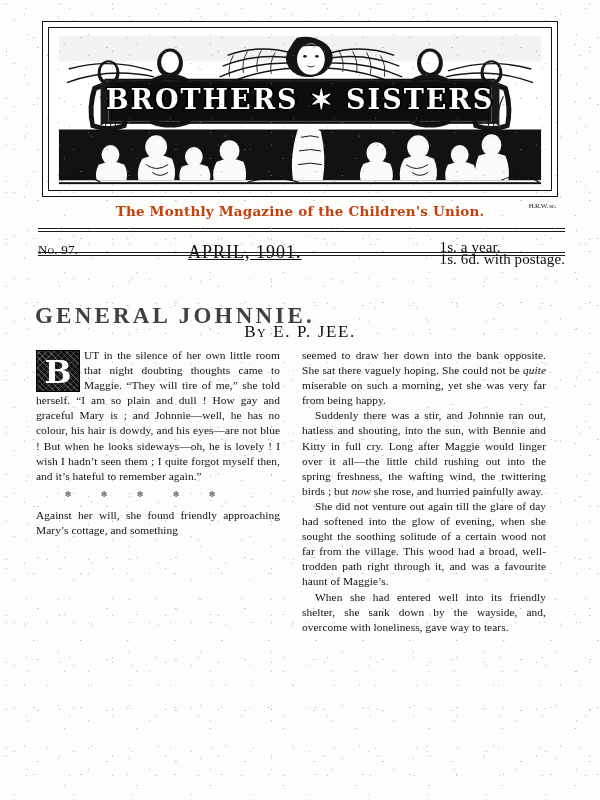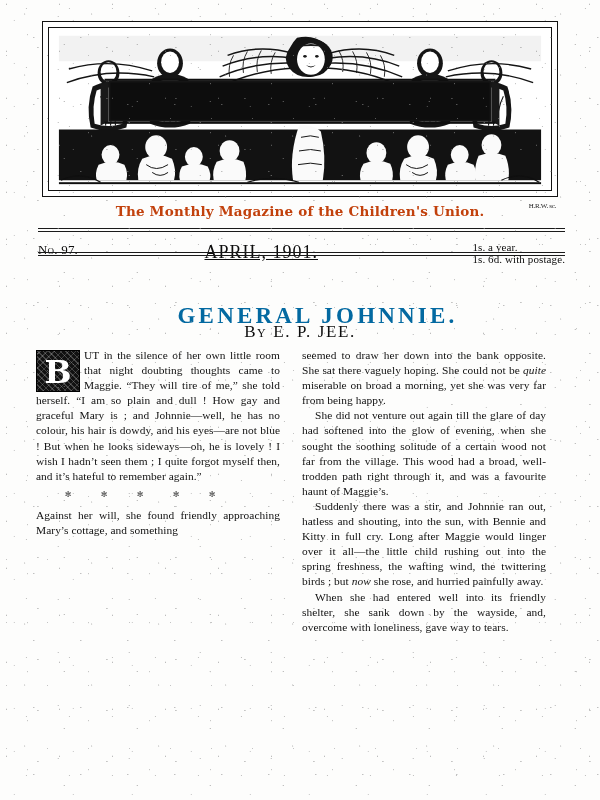--- a/index.html
+++ b/index.html
@@ -157,36 +157,36 @@
   }
   #issue-date {
     font-size: 18px;
     letter-spacing: 1px;
     padding-top: 6px;
     transform: translateX(-14px);
     text-decoration: underline;
   }
   #issue-price {
     text-align: left;
-    font-size: 11px;
+    font-size: 15px;
     line-height: 12px;
     padding-top: 5px;
     letter-spacing: .1px;
   }
 
   
   #article-title {
     position: absolute;
     left: 0; right: 0;
     top: 288px;
-    text-align: center;
+    text-align: left;
     font-family: "Liberation Serif", serif;
     font-size: 23px;
     letter-spacing: 3.2px;
-    color: #0369a1;
+    color: #404040;
     padding-left: 35px;
   }
   #article-byline {
     position: absolute;
     left: 0; right: 0;
     top: 322px;
     text-align: center;
     font-size: 17px;
     font-variant: small-caps;
     letter-spacing: 1.6px;
@@ -396,20 +396,21 @@
 
           <g stroke="#0f0f0f" stroke-width="1.2" fill="none">
             <path d="M12 156 q20 -10 40 2"></path>
             <path d="M456 156 q20 -10 38 2"></path>
             <path d="M200 158 q26 -8 52 0"></path>
           </g>
 
           <rect x="10" y="158" width="486" height="2" fill="#101010"></rect>
         </svg>
 
+        <div class="eng-banner-text">BROTHERS ✶ SISTERS</div>
       </div>
     </div>
     <div class="eng-sig">H.R.W. sc.</div>
   </div>
 
   <div id="strapline">The Monthly Magazine of the Children's Union.</div>
 
   <div id="issue-bar">
     <div class="rule-double" id="rule-top"></div>
     <div id="issue-row">
@@ -437,24 +438,24 @@
         <span>✻</span>
         <span>✻</span>
         <span>✻</span>
         <span>✻</span>
       </div>
 
       <p>Against her will, she found friendly approaching Mary’s cottage, and something</p>
     </div>
 
     <div class="col">
-      <p class="noindent"><span>seemed to draw her down into the bank opposite.  She sat there vaguely hoping. She could not be </span><em>quite</em><span> miserable on broad a morning, yet she was very far from being happy.</span></p>
+      <p class="noindent"><span>seemed to draw her down into the bank opposite.  She sat there vaguely hoping. She could not be </span><em>quite</em><span> miserable on such a morning, yet she was very far from being happy.</span></p>
+
+      <p><span>Suddenly there was a stir, and Johnnie ran out, hatless and shouting, into the sun, with Bennie and Kitty in full cry.  Long after Maggie would linger over it all—the little child rushing out into the spring freshness, the wafting wind, the twittering birds ; but </span><em>now</em><span> she rose, and hurried painfully away.</span></p>
 
       <p>She did not venture out again till the glare of day had softened into the glow of evening, when she sought the soothing solitude of a certain wood not far from the village.  This wood had a broad, well-trodden path right through it, and was a favourite haunt of Maggie’s.</p>
-
-      <p><span>Suddenly there was a stir, and Johnnie ran out, hatless and shouting, into the sun, with Bennie and Kitty in full cry.  Long after Maggie would linger over it all—the little child rushing out into the spring freshness, the wafting wind, the twittering birds ; but </span><em>now</em><span> she rose, and hurried painfully away.</span></p>
       <p>When she had entered well into its friendly shelter, she sank down by the wayside, and, overcome with loneliness, gave way to tears.</p>
     </div>
 
   </div>
 
   <div id="speckle"></div>
 </div>
 
 </body></html>

